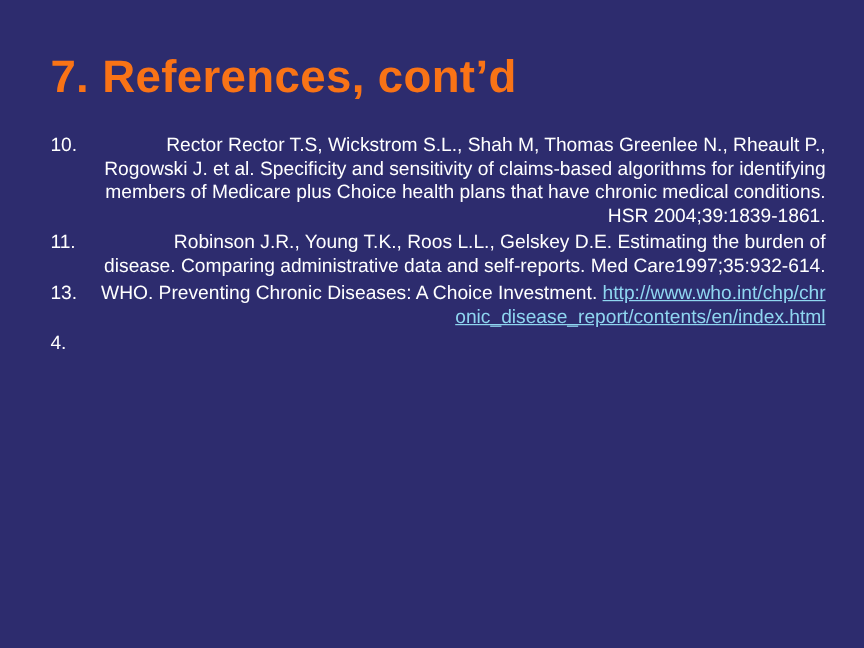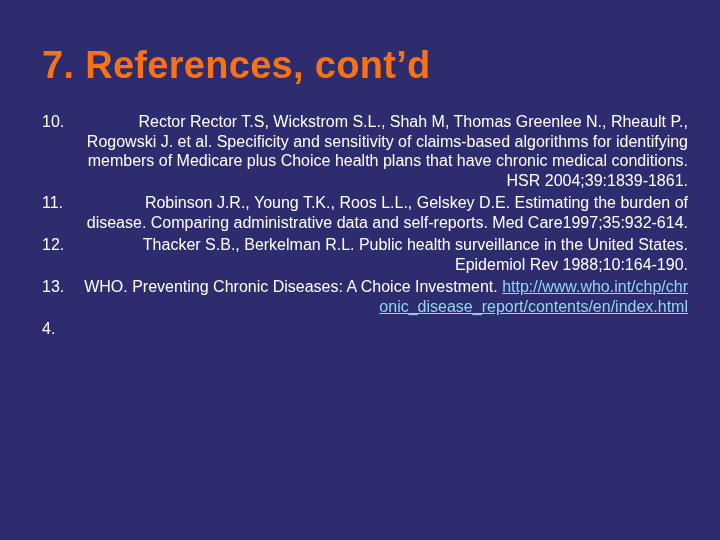--- a/index.html
+++ b/index.html
@@ -76,24 +76,20 @@
     <div class="ref-item">
       <div class="ref-num">10.</div>
       <div class="ref-text">Rector Rector T.S, Wickstrom S.L., Shah M, Thomas Greenlee N., Rheault P., Rogowski J. et al. Specificity and sensitivity of claims-based algorithms for identifying members of Medicare plus Choice health plans that have chronic medical conditions. HSR 2004;39:1839-1861.</div>
     </div>
 
     <div class="ref-item">
       <div class="ref-num">11.</div>
       <div class="ref-text">Robinson J.R., Young T.K., Roos L.L., Gelskey D.E. Estimating the burden of disease. Comparing administrative data and self-reports. Med Care1997;35:932-614.</div>
     </div>
 
-    <div class="ref-item">
-      <div class="ref-num">12.</div>
-      <div class="ref-text">Thacker S.B., Berkelman R.L. Public health surveillance in the United States. Epidemiol Rev 1988;10:164-190.</div>
-    </div>
 
     <div class="ref-item">
       <div class="ref-num">13.</div>
       <div class="ref-text">
         <span>WHO. Preventing Chronic Diseases: A Choice Investment.</span>
         <span class="ref-link">http://www.who.int/chp/chronic_disease_report/contents/en/index.html</span>
       </div>
     </div>
 
     <div class="ref-item">

